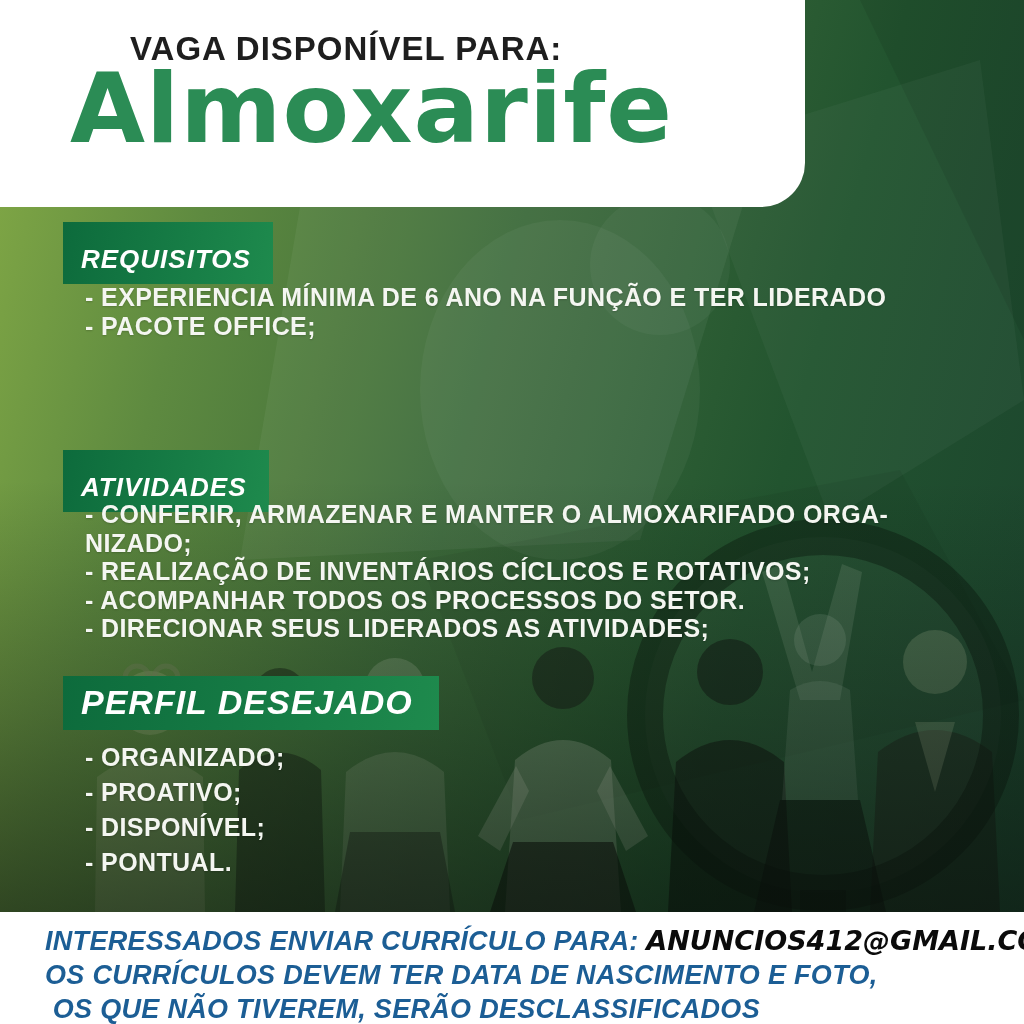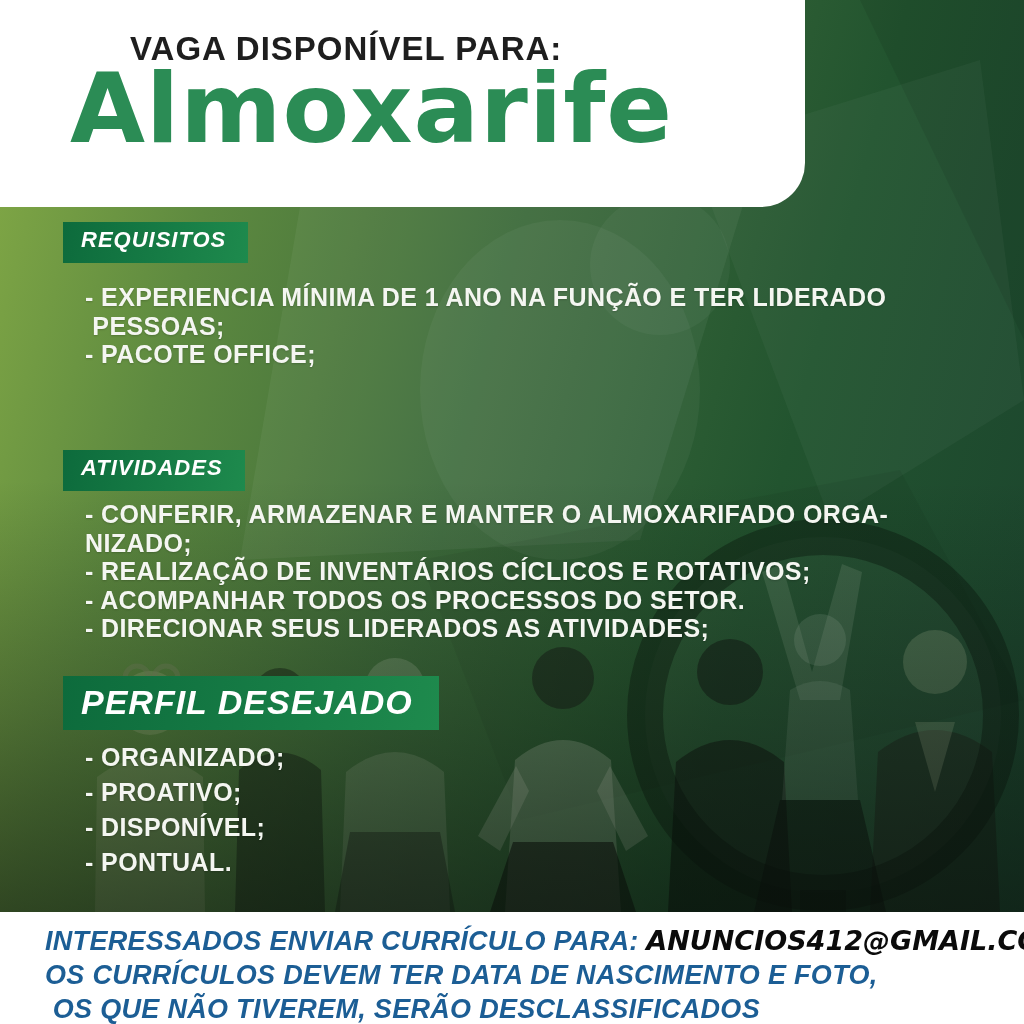--- a/index.html
+++ b/index.html
@@ -34,22 +34,22 @@
     position:absolute;left:70px;top:50px;
     font-family:"DejaVu Sans","Liberation Sans",sans-serif;
     font-size:97px;font-weight:bold;letter-spacing:1px;line-height:1.05;
     color:var(--title-green);white-space:pre;margin-top:8px;
   }
   .sec{position:absolute;left:0;top:0;width:100%;z-index:4;}
   .badge{
     position:absolute;left:63px;
     background:linear-gradient(100deg,var(--badge-green-dark),var(--badge-green));
     color:#ffffff;font-style:italic;font-weight:bold;
-    font-size:22px;letter-spacing:1px;line-height:1;
-    padding:7px 22px 12px 18px;white-space:pre;
+    font-size:26px;letter-spacing:1px;line-height:1;
+    padding:24px 22px 12px 18px;white-space:pre;
   }
   .badge.big{font-size:34px;padding:9px 26px 11px 18px;}
   .lines{position:absolute;left:85px;}
   .line{
     color:var(--bullet-white);font-weight:bold;font-size:25px;
     letter-spacing:0.4px;line-height:28.5px;white-space:pre;
     text-shadow:0 1px 2px rgba(0,0,0,0.18);
   }
   .lines.spread .line{line-height:35px;}
   .footer-band{
@@ -131,22 +131,21 @@
   <div class="bottom-shade"></div>
 
   <div class="header-panel">
     <div class="subtitle">VAGA DISPONÍVEL PARA:</div>
     <div class="title">Almoxarife</div>
   </div>
 
   <section class="sec">
     <div class="badge" style="top:222px;">REQUISITOS</div>
     <div class="lines" style="top:283px;">
-      <div class="line">- EXPERIENCIA MÍNIMA DE 1 ANO NA FUNÇÃO E TER LIDERADO</div>
-      <div class="line"> PESSOAS;</div>
+      <div class="line">- EXPERIENCIA MÍNIMA DE 6 ANO NA FUNÇÃO E TER LIDERADO</div>
       <div class="line">- PACOTE OFFICE;</div>
     </div>
   </section>
 
   <section class="sec">
     <div class="badge" style="top:450px;">ATIVIDADES</div>
     <div class="lines" style="top:500px;">
       <div class="line">- CONFERIR, ARMAZENAR E MANTER O ALMOXARIFADO ORGA-</div>
       <div class="line">NIZADO;</div>
       <div class="line">- REALIZAÇÃO DE INVENTÁRIOS CÍCLICOS E ROTATIVOS;</div>

